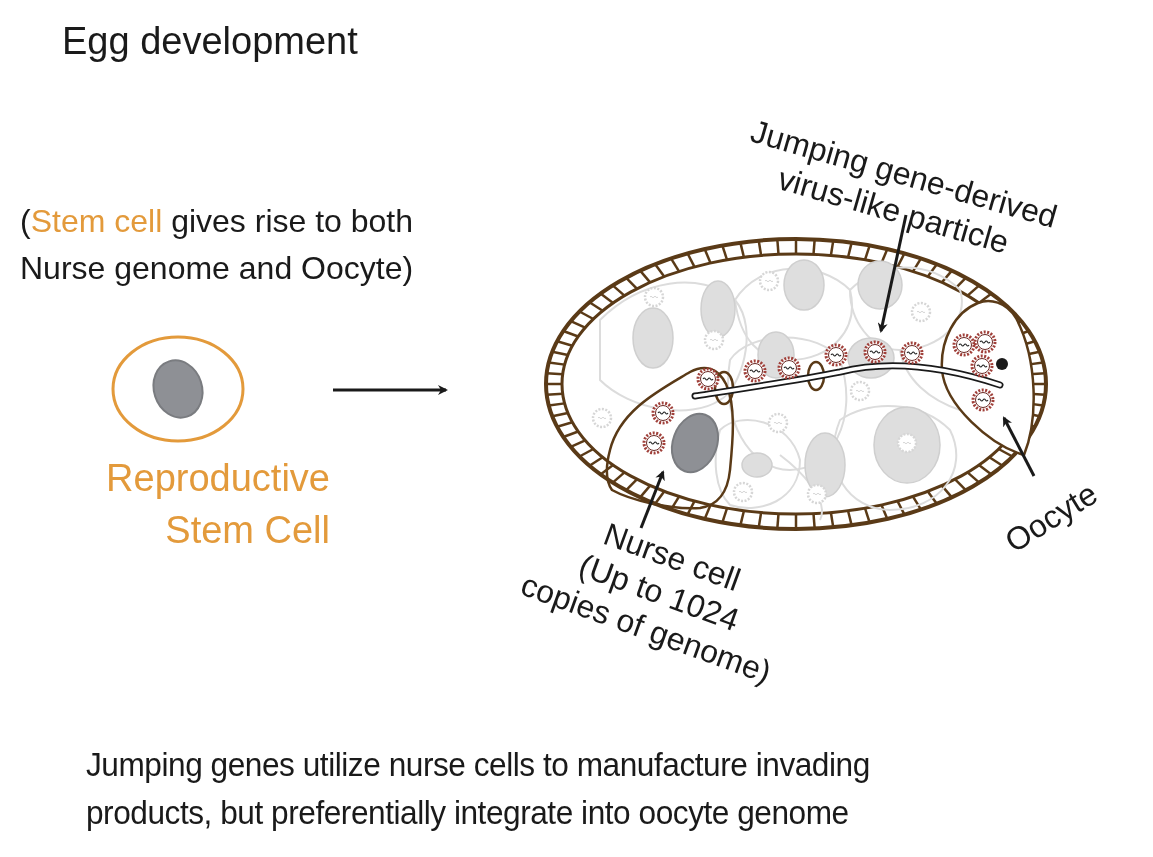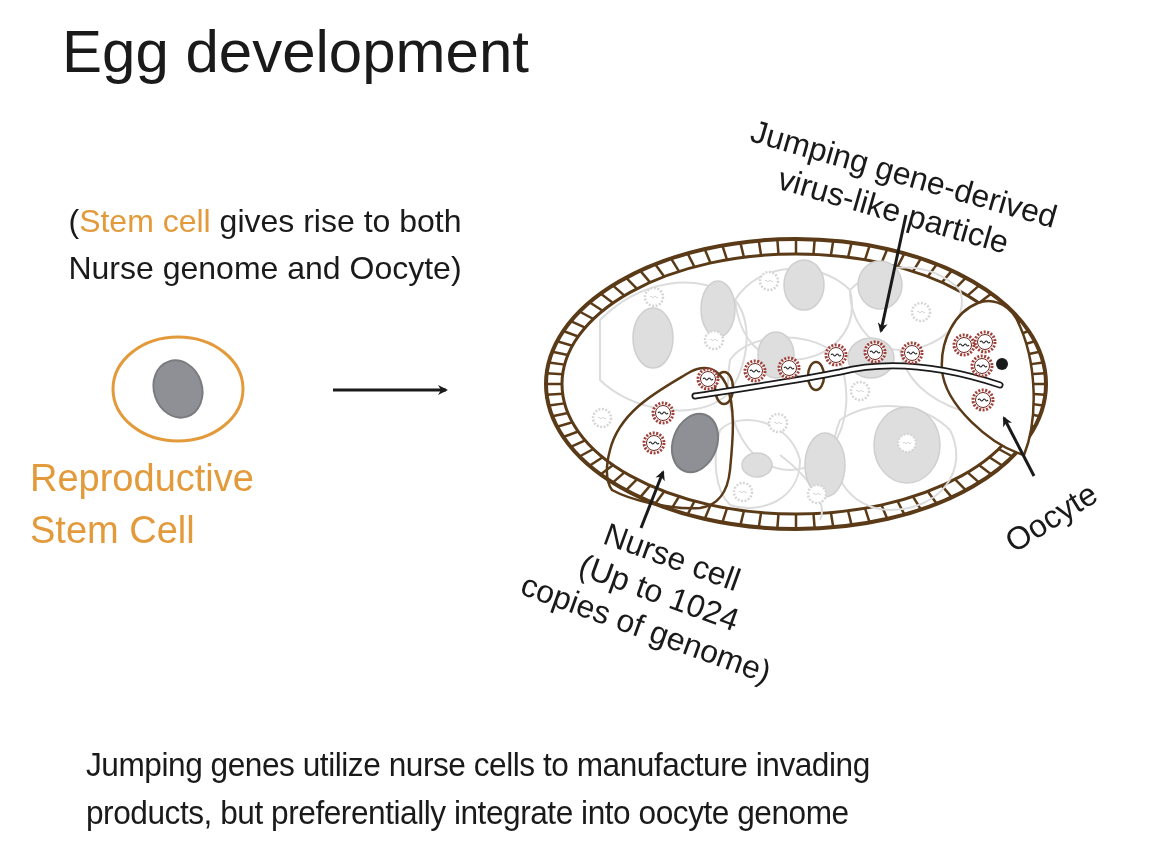--- a/index.html
+++ b/index.html
@@ -1,22 +1,22 @@
 <!DOCTYPE html>
 <html><head>
 <meta charset="utf-8">
 <style>
   html, body { margin: 0; padding: 0; background: #ffffff; }
   body { width: 1153px; height: 857px; position: relative; overflow: hidden;
          font-family: "Liberation Sans", sans-serif; color: #1a1a1a; }
-  .title { position: absolute; left: 62px; top: 22px; font-size: 60px; line-height: 1; }
-  .subtitle { position: absolute; left: 20px; top: 198px; width: 490px; text-align: center;
+  .title { position: absolute; left: 62px; top: 22px; font-size: 38px; line-height: 1; }
+  .subtitle { position: absolute; left: 20px; top: 198px; width: 490px; 
               font-size: 32px; line-height: 47px; }
   .orange { color: #e39a3b; }
-  .stem-label { position: absolute; left: 30px; top: 452px; width: 300px; text-align: left;
+  .stem-label { position: absolute; left: 30px; top: 452px; width: 300px; text-align: right;
                 font-size: 38px; line-height: 52px; color: #e39a3b; }
   .caption { position: absolute; left: 86px; top: 740px; font-size: 34px; line-height: 48px;
              transform: scaleX(0.93); transform-origin: left top; letter-spacing: -0.5px; }
   svg.diagram { position: absolute; left: 0; top: 0; }
   .rot-label { position: absolute; font-size: 32px; line-height: 38px; white-space: nowrap;
                transform-origin: left top; }
   .vlp-label { left: 757px; top: 112px; transform: rotate(16deg); text-align: center; }
   .nurse-label { left: 555px; top: 494px; transform: rotate(20deg); text-align: center; }
   .oocyte-label { left: 998px; top: 528px; transform: rotate(-32deg); }
 </style>

